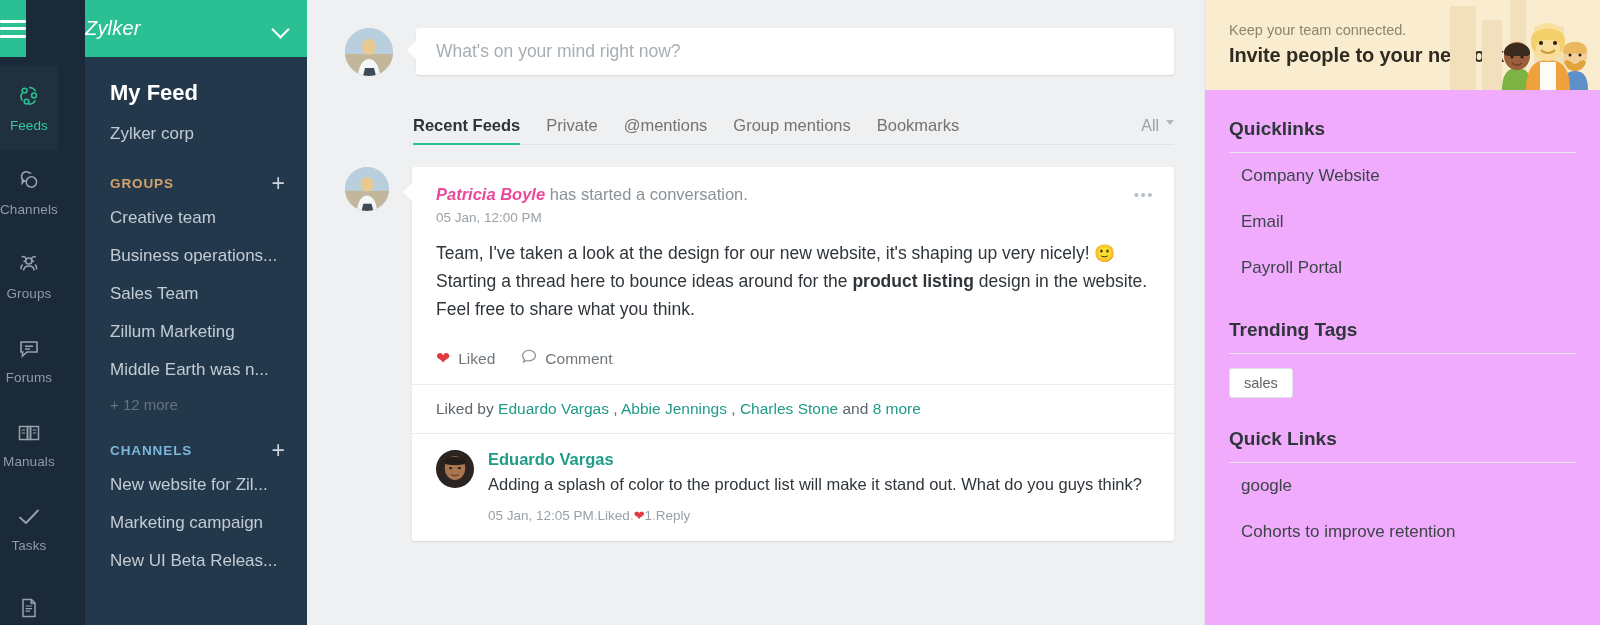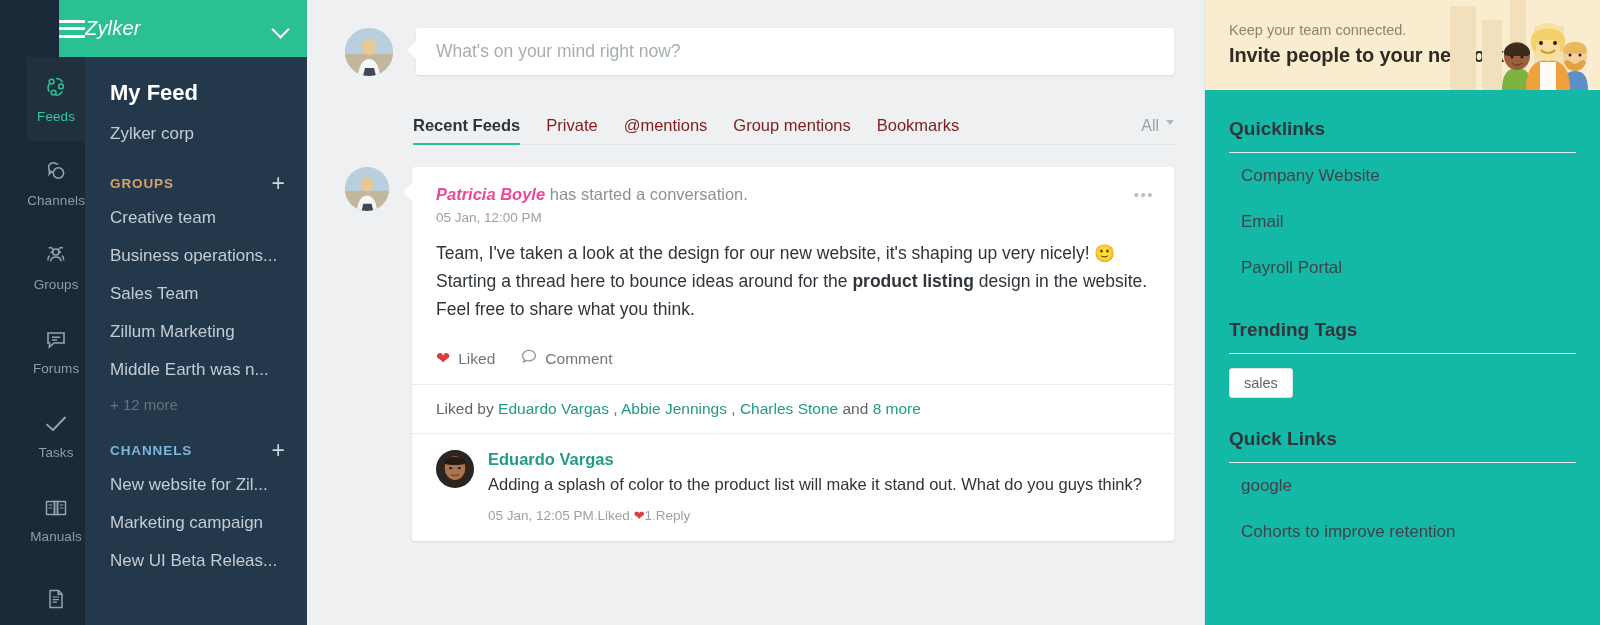--- a/index.html
+++ b/index.html
@@ -8,22 +8,22 @@
     overflow: hidden;
     font-family: "Liberation Sans", sans-serif;
     background: #eef0f1;
   }
   .app { display: flex; width: 1600px; height: 625px; position: relative; }
 
   
   .rail {
     width: 85px; flex: 0 0 85px;
     background: #1b2a38;
-    display: flex; flex-direction: column; align-items: flex-end;
-    position: relative; z-index: 3;
+    display: flex; flex-direction: column; align-items: flex-start;
+    position: relative; z-index: 3; gap: 9px;
   }
   .rail-top {
     height: 57px; background: #2bbf94;
     display: flex; align-items: center; justify-content: center;
   }
   .hamburger { width: 26px; height: 18px; display: flex; flex-direction: column; justify-content: space-between; cursor: pointer; }
   .hamburger span { display: block; height: 3px; background: #fff; border-radius: 1px; }
   .rail-items { flex: 1; overflow: hidden; }
   .rail-item {
     height: 84px; display: flex; flex-direction: column;
@@ -96,21 +96,21 @@
     border: 0; outline: 0; width: 100%; font-size: 17.5px;
     color: #3b4348; font-family: "Liberation Sans", sans-serif; background: transparent;
   }
   .composer-input::placeholder { color: #a6aeb3; }
 
   .tabs-row {
     display: flex; align-items: flex-end; margin: 34px 30px 0 96px;
     border-bottom: 1px solid #dfe3e5; position: relative; height: 35px;
   }
   .tab {
-    font-size: 16.5px; color: #7f1d1d; padding: 0 0 9px 0; margin-right: 26px;
+    font-size: 16.5px; color: #737373; padding: 0 0 9px 0; margin-right: 26px;
     cursor: pointer; position: relative;
   }
   .tab.active { color: #2c3339; font-weight: 700; }
   .tab.active::after {
     content: ""; position: absolute; left: 0; right: 0; bottom: -1px;
     height: 2.5px; background: #2bbf94;
   }
   .tabs-right { margin-left: auto; display: flex; align-items: center; gap: 7px; padding-bottom: 9px; cursor: pointer; }
   .tabs-right .alltxt { font-size: 16px; color: #9aa2a8; margin-top: 8px; }
   .caret { width: 0; height: 0; border-left: 4.5px solid transparent; border-right: 4.5px solid transparent; border-top: 5px solid #b2b9bd; }
@@ -146,21 +146,21 @@
   .likedby a { color: #1f9b86; text-decoration: none; cursor: pointer; }
   .comment-block { border-top: 1px solid #eaedee; padding: 16px 24px 18px 24px; display: flex; gap: 14px; }
   .cmt-author { color: #1f9b86; font-weight: 700; font-size: 16.5px; cursor: pointer; }
   .cmt-text { font-size: 16.5px; line-height: 1.55; color: #2f353a; margin-top: 3px; }
   .cmt-meta { margin-top: 10px; font-size: 13.5px; color: #9aa1a7; display: flex; align-items: center; gap: 0; flex-wrap: wrap; }
   .cmt-meta .lk { cursor: pointer; }
   .dotsep { color: #c0c6ca; }
 
   
   .right {
-    width: 396px; flex: 0 0 396px; background: #14b8a6;
+    width: 396px; flex: 0 0 396px; background: #f0abfc;
     border-left: 1px solid #e2e5e7; overflow: hidden;
   }
   .promo {
     background: #faeccf; height: 90px; position: relative; overflow: hidden;
     padding: 22px 0 0 24px;
   }
   .promo-sub { font-size: 14.5px; color: #8c8371; }
   .promo-title { font-size: 20px; font-weight: 700; color: #2f2a22; margin-top: 6px; letter-spacing: -.1px; }
   .promo-art { position: absolute; right: 0; bottom: 0; width: 190px; height: 90px; }
   .rp-sec { padding: 0 24px; }
@@ -228,36 +228,36 @@
           <svg width="26" height="26" viewBox="0 0 26 26" fill="none" stroke="#96a2ad" stroke-width="1.6">
             <path d="M5 6h16v10H11l-4.6 4 .3-4H5z"></path>
             <path d="M9 10.2h8M9 13h5" stroke-width="1.4"></path>
           </svg>
         </span>
         <span class="rlabel">Forums</span>
       </div>
 
       <div class="rail-item">
         <span>
-          <svg width="28" height="26" viewBox="0 0 28 26" fill="none" stroke="#96a2ad" stroke-width="1.9" stroke-linecap="round" stroke-linejoin="round">
-            <path d="M5 13.6 11 19 23 6.5"></path>
-          </svg>
-        </span>
-        <span class="rlabel">Tasks</span>
-      </div>
-
-      <div class="rail-item">
-        <span>
           <svg width="26" height="26" viewBox="0 0 26 26" fill="none" stroke="#96a2ad" stroke-width="1.5">
             <path d="M3.5 6.5h8v13h-8zM14.5 6.5h8v13h-8z"></path>
             <path d="M11.5 6.5h3v13h-3z"></path>
             <path d="M5.6 10h3.6M5.6 13h3.6M16.8 10h3.6M16.8 13h3.6" stroke-width="1.2"></path>
           </svg>
         </span>
         <span class="rlabel">Manuals</span>
+      </div>
+
+      <div class="rail-item">
+        <span>
+          <svg width="28" height="26" viewBox="0 0 28 26" fill="none" stroke="#96a2ad" stroke-width="1.9" stroke-linecap="round" stroke-linejoin="round">
+            <path d="M5 13.6 11 19 23 6.5"></path>
+          </svg>
+        </span>
+        <span class="rlabel">Tasks</span>
       </div>
 
       <div class="rail-item">
         <span>
           <svg width="26" height="26" viewBox="0 0 26 26" fill="none" stroke="#96a2ad" stroke-width="1.5">
             <path d="M7 4.5h8.5L19 8v13.5H7z"></path>
             <path d="M15.3 4.6V8.2H19"></path>
             <path d="M9.6 11h6.4M9.6 13.6h6.4M9.6 16.2h4.4" stroke-width="1.2"></path>
           </svg>
         </span>

